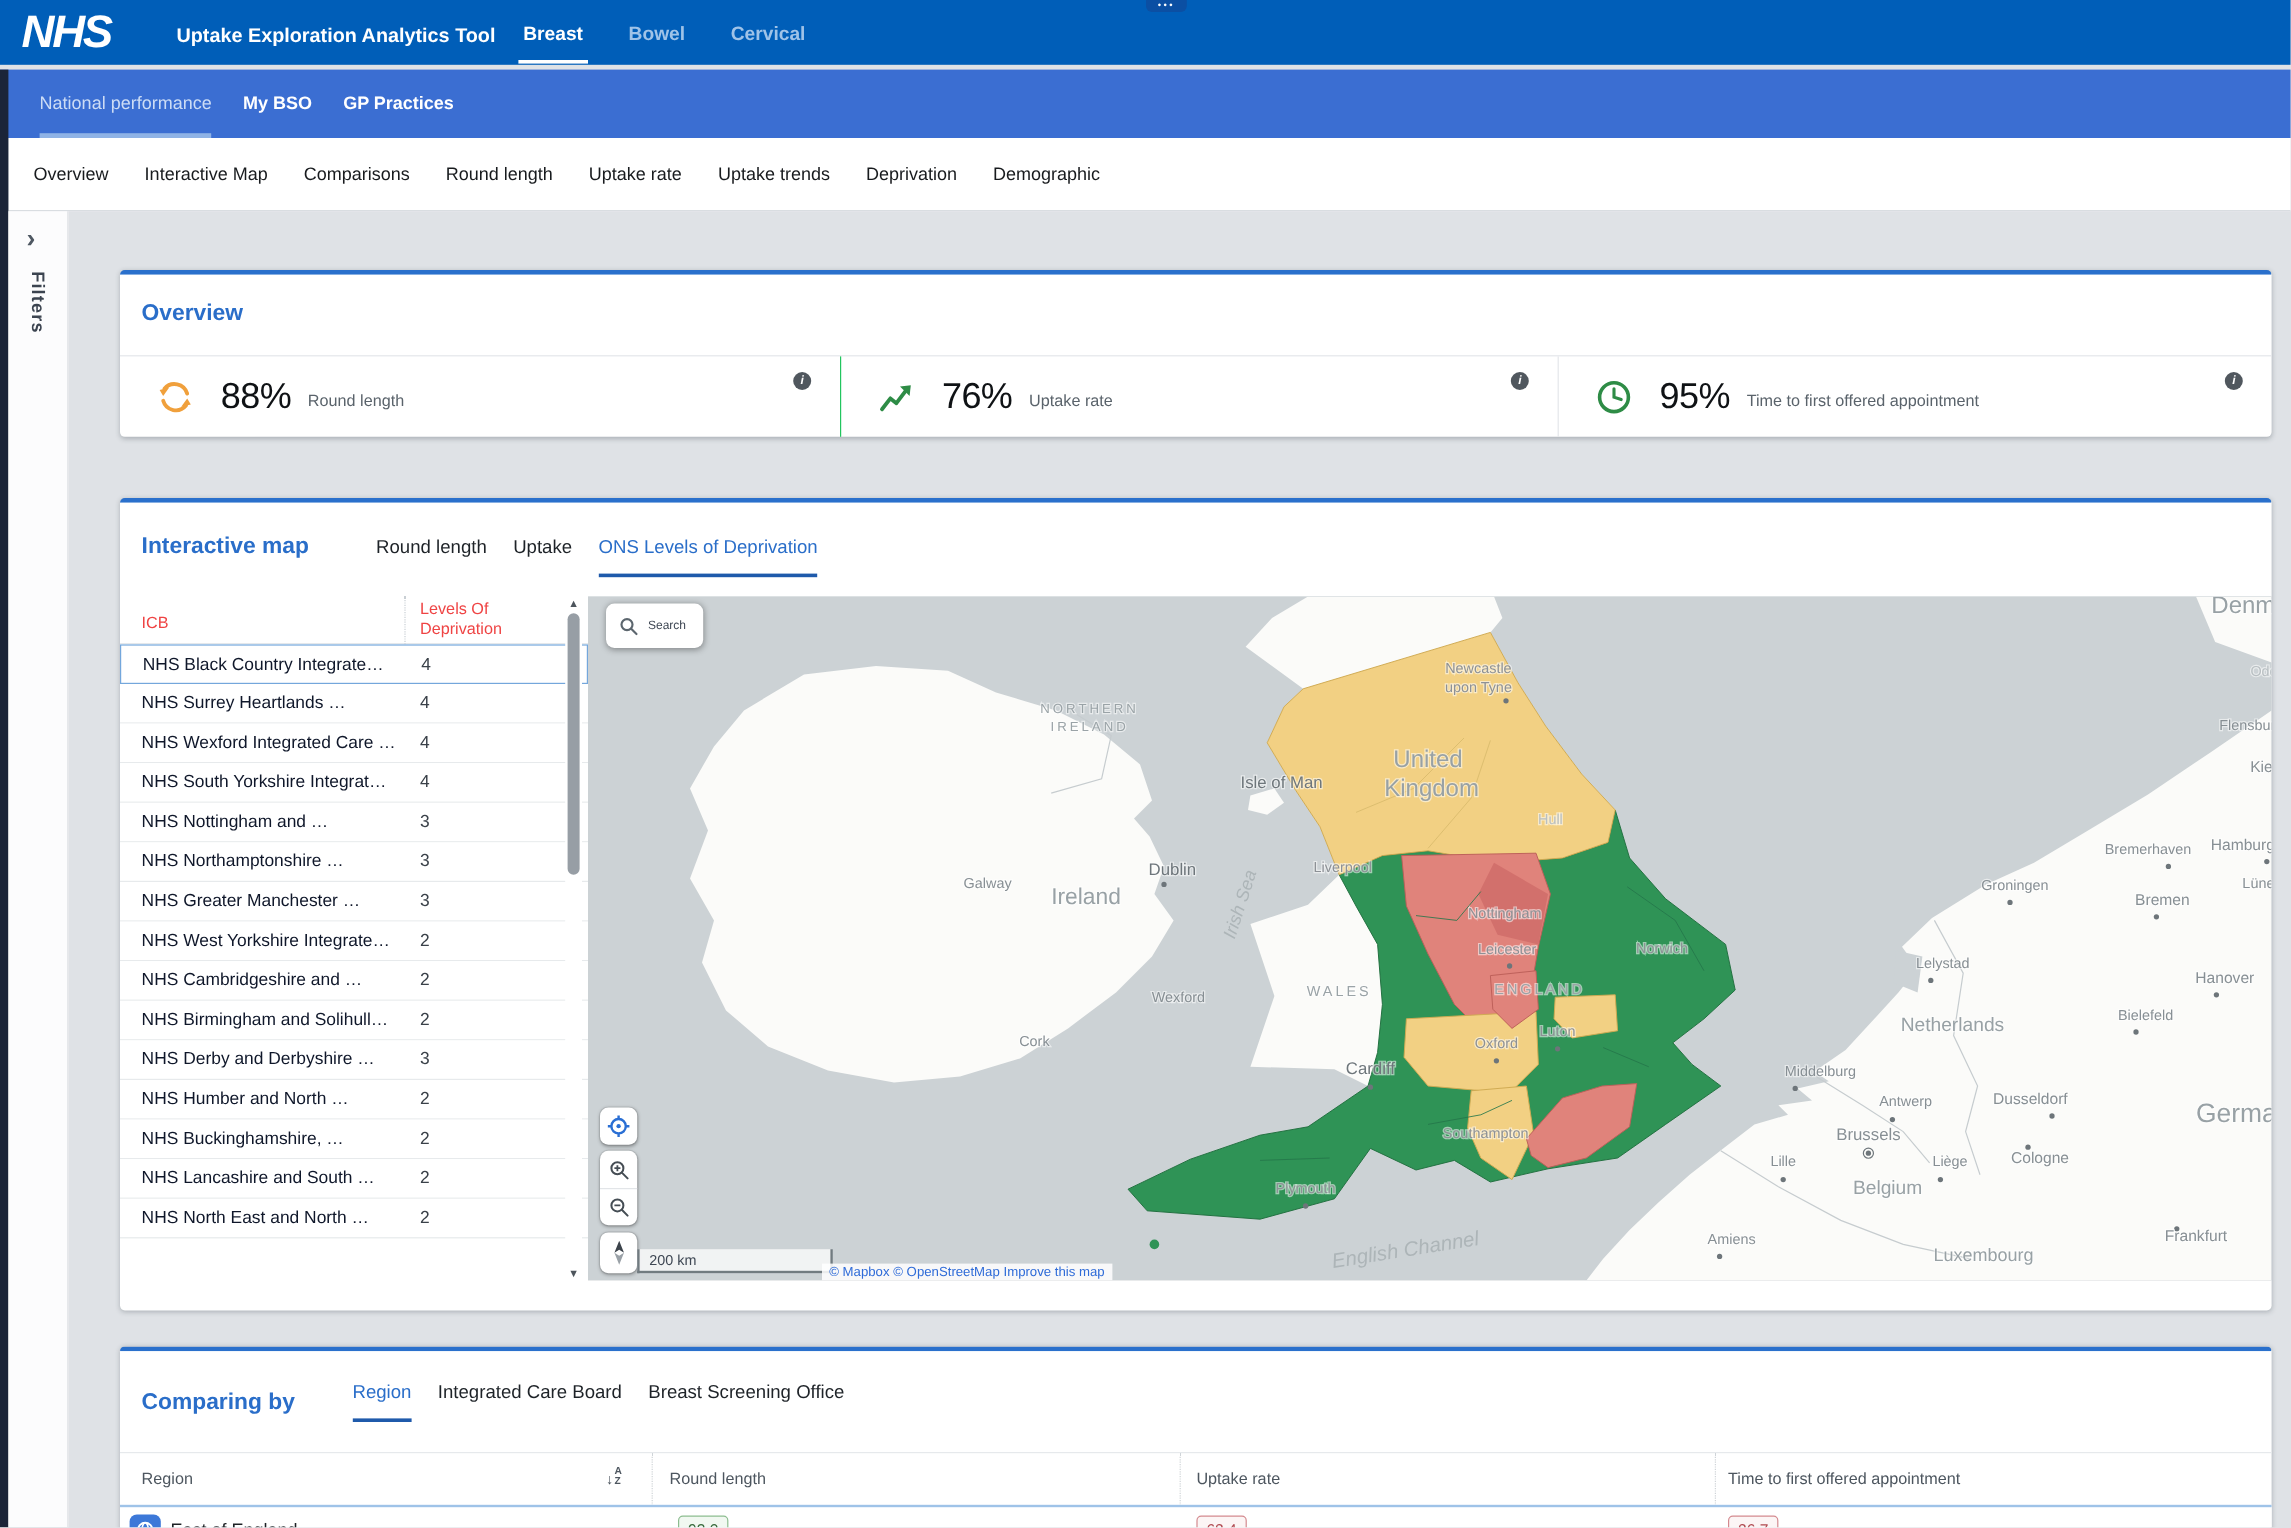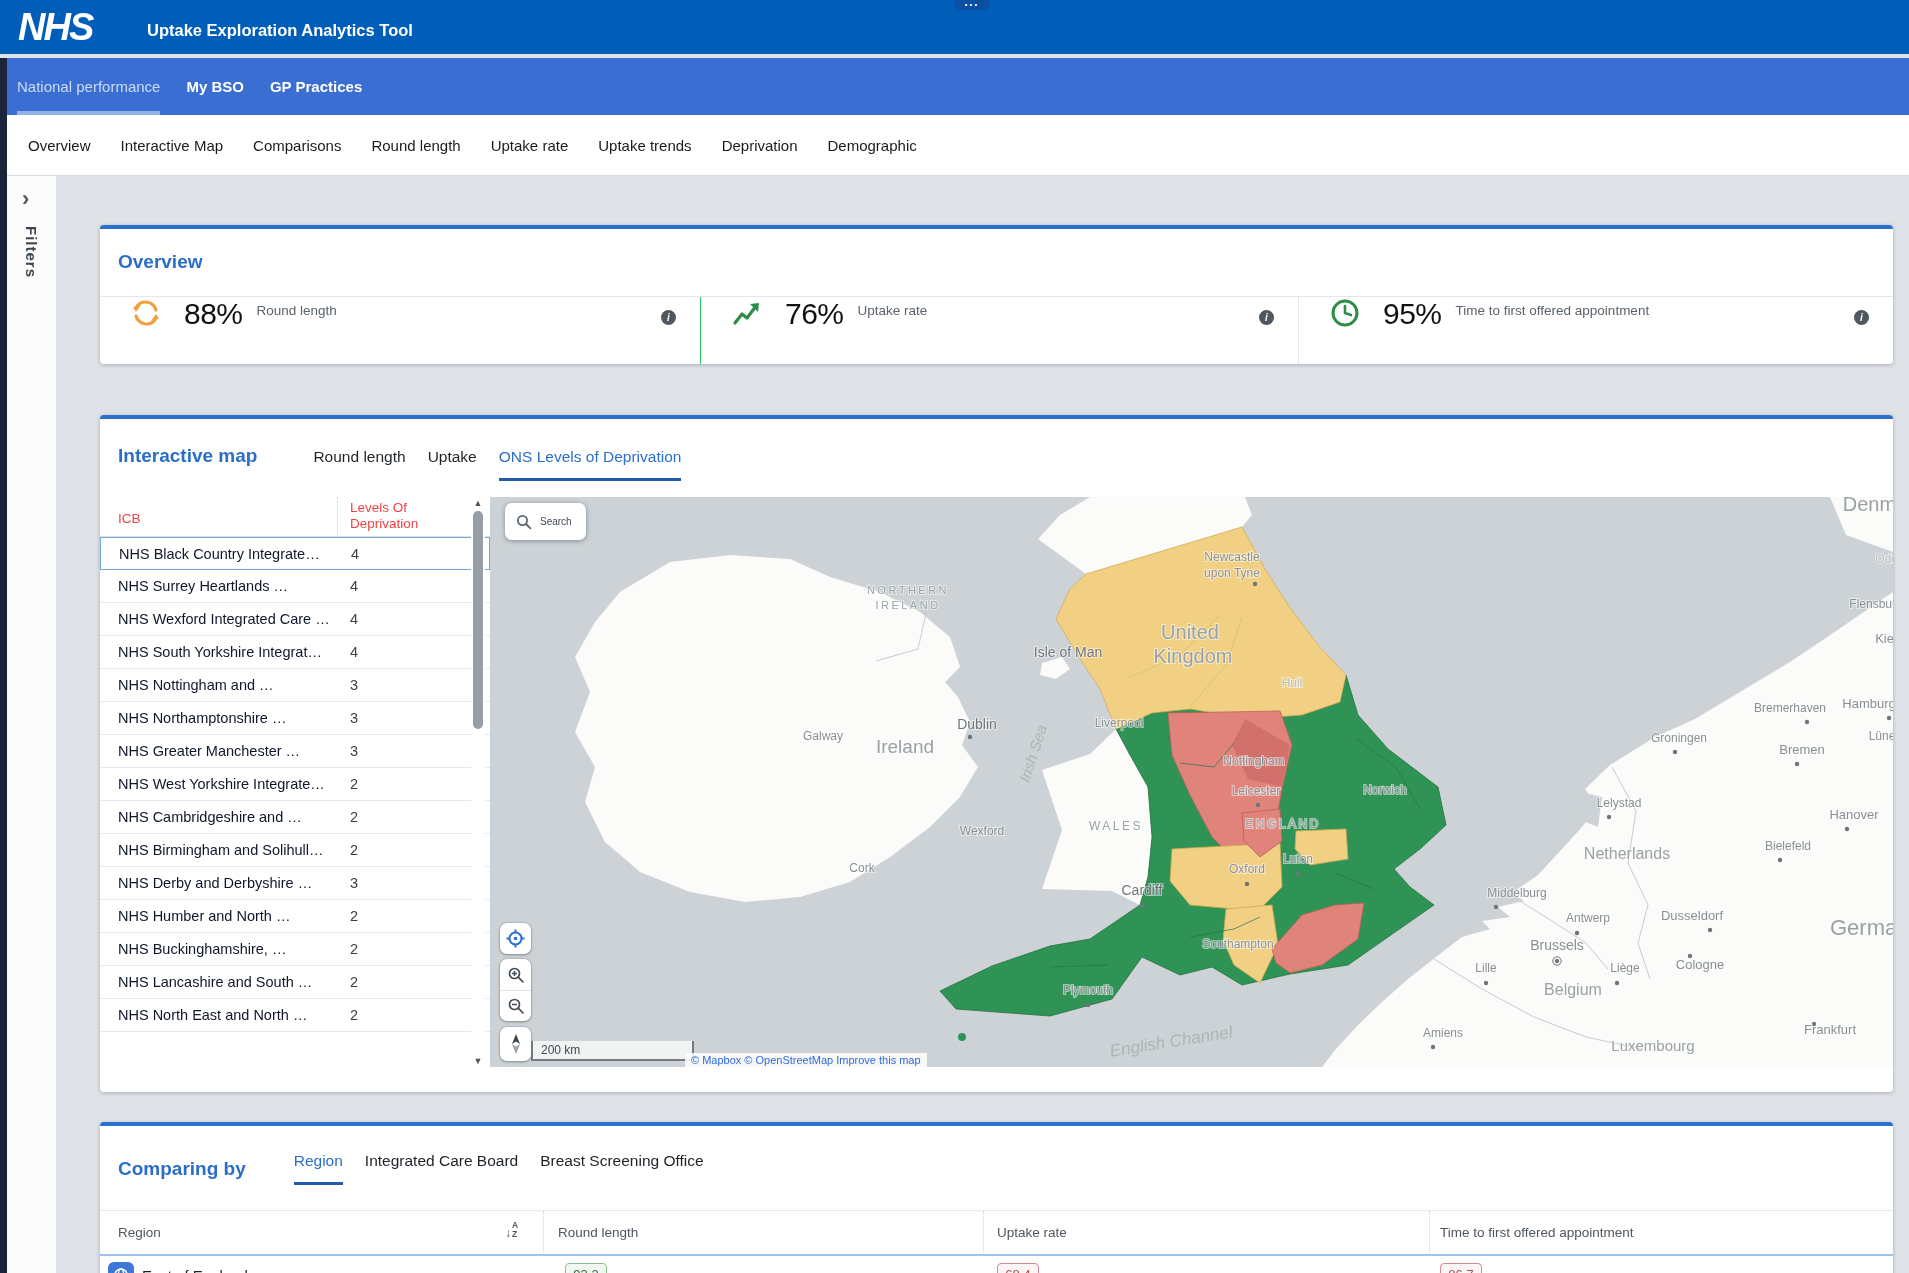--- a/index.html
+++ b/index.html
@@ -15,21 +15,21 @@
   .cancer-tabs{position:absolute;left:436px;top:0;height:58px;display:flex;gap:38px;align-items:center}
   .cancer-tab{color:#9fc3e8;font-size:16px;font-weight:bold;position:relative;height:58px;
               display:flex;align-items:center;cursor:default}
   .cancer-tab.active{color:#fff}
   .cancer-tab.active::after{content:"";position:absolute;left:-4px;right:-4px;bottom:5px;height:3px;background:#fff}
   .dots-pill{position:absolute;left:955px;top:0;width:34px;height:10px;background:#0b4fa3;
              border-radius:0 0 5px 5px;color:#fff;font-size:8px;text-align:center;line-height:9px;letter-spacing:2px}
 
   
   .subnav{position:absolute;left:0;top:58px;width:1909px;height:57px;background:#3b6ed2;
-          display:flex;align-items:center;padding-left:17px;gap:26px}
+          display:flex;align-items:center;padding-left:33px;gap:26px}
   .subnav-item{color:#fff;font-weight:bold;font-size:15px;position:relative;height:57px;display:flex;align-items:center}
   .subnav-item.active{color:#ccdcf5;font-weight:normal}
   .subnav-item.active::after{content:"";position:absolute;left:0;right:0;bottom:0;height:4px;background:#8fb3e6}
 
   
   .pagenav{position:absolute;left:7px;top:115px;width:1902px;height:61px;background:#fff;
            display:flex;align-items:center;padding-left:21px;gap:30px;border-bottom:1px solid #d9dde1}
   .pagenav-item{font-size:15px;color:#181b1e}
 
   
@@ -41,21 +41,21 @@
 
   
   .card{position:absolute;left:100px;width:1793px;background:#fff;border-top:4px solid #2a70cc;
         border-radius:4px;box-shadow:0 1px 4px rgba(40,50,60,.28)}
   .card-title{color:#2a6ec9;font-size:19px;font-weight:bold}
 
   
   .card-overview{top:225px;height:139px}
   .card-overview .card-title{position:absolute;left:18px;top:22px}
   .metrics{position:absolute;left:0;right:0;top:67px;bottom:0;border-top:1px solid #e4e7ea;display:flex}
-  .metric{position:relative;display:flex;padding-left:30px}
+  .metric{position:relative;display:flex;align-items:center;padding-left:30px}
   .metric.m1{width:600px}.metric.m2{width:598px;border-left:1px solid #22c55e}
   .metric.m3{width:595px;border-left:1px solid #e4e7ea}
   .metric-value{font-size:30px;color:#0f1215;margin-left:22px;letter-spacing:-.5px}
   .metric-label{font-size:13.5px;color:#5a636b;margin-left:14px;margin-top:6px}
   .metric-info{position:absolute;right:24px;top:13px;width:15px;height:15px;border-radius:50%;
                background:#50575e;color:#fff;font-size:10px;font-weight:bold;text-align:center;line-height:15px;font-style:italic}
 
   
   .card-imap{top:415px;height:677px}
   .imap-head{display:flex;align-items:baseline;padding:26px 18px 0 18px}
@@ -129,20 +129,26 @@
   .bad{border-color:#d48a8f;background:#fcf5f5;color:#b04a50}
 </style>
 </head>
 <body>
 
 <div class="page">
 
   <div class="topbar">
     <div class="nhs-logo">NHS</div>
     <div class="app-title">Uptake Exploration Analytics Tool</div>
+    <div class="cancer-tabs">
+
+    <div class="cancer-tab active">Breast</div>
+        <div class="cancer-tab">Bowel</div>
+        <div class="cancer-tab">Cervical</div>
+      </div>
     <div class="dots-pill">•••</div>
   </div>
 
   <div class="subnav">
 
   <div class="subnav-item active">National performance</div>
       <div class="subnav-item">My BSO</div>
       <div class="subnav-item">GP Practices</div>
     </div>
 

